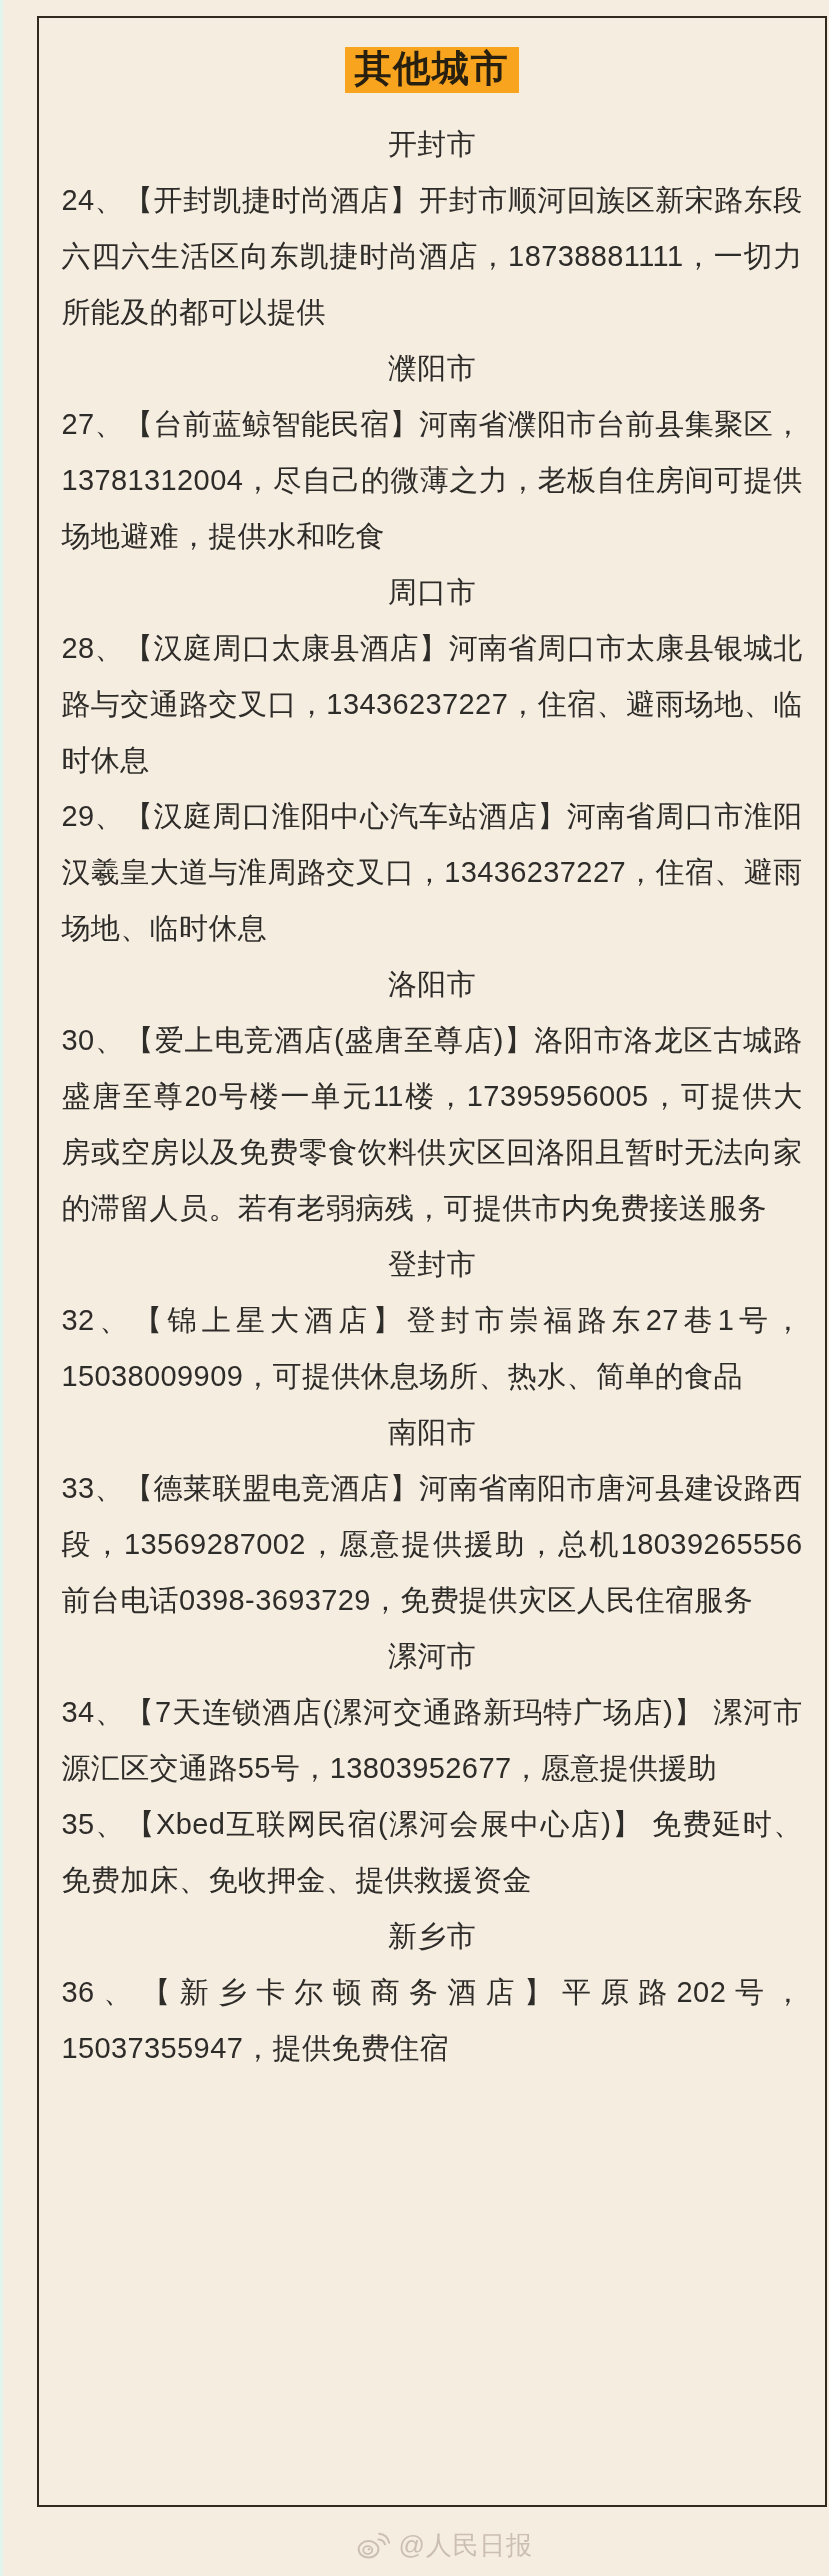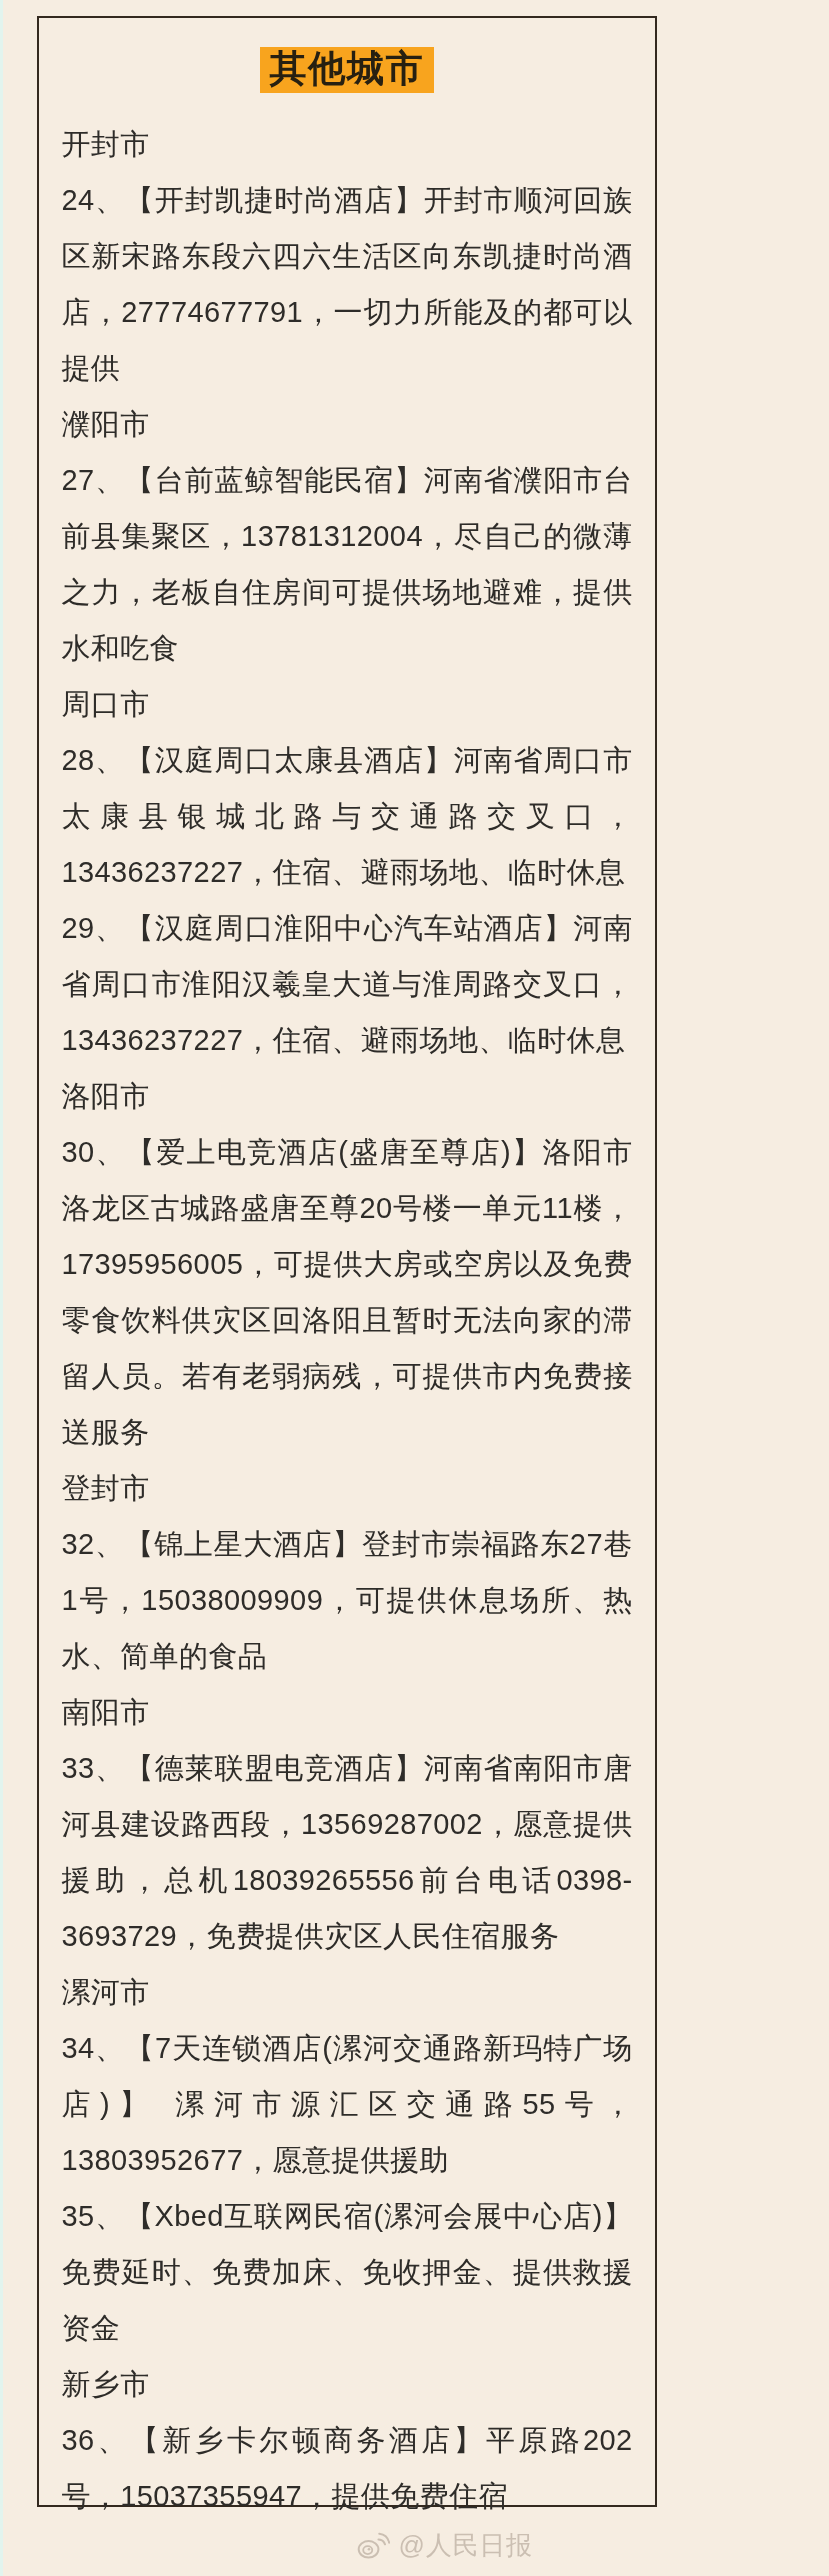--- a/index.html
+++ b/index.html
@@ -10,21 +10,21 @@
     position:relative;
     overflow:hidden;
   }
   .edge-strip{
     position:absolute;left:0;top:0;width:3.3px;height:2576px;
     background:#e2f4ee;
   }
   .card{
     position:absolute;
     left:37px;top:16px;
-    width:620px;height:2491px;
+    width:790px;height:2491px;
     box-sizing:border-box;
     border:2.5px solid #33291f;
     background:#f6ede1;
   }
   .title-wrap{
     text-align:center;
     padding-top:29px;
   }
   .title{
     display:inline-block;
@@ -43,21 +43,21 @@
   .content p{
     margin:0;
     font-size:29px;
     line-height:56px;
     color:#2e2c29;
     font-weight:500;
     letter-spacing:0.4px;
     text-align:justify;
   }
   .content p.city{
-    text-align:left;
+    text-align:center;
   }
   .footer{
     position:absolute;
     left:0;top:2528px;width:830px;
     display:flex;align-items:center;justify-content:center;
     gap:8.3px;
     color:#cbbfb2;
     padding-left:30px;
   }
   .wicon{display:inline-flex;}
@@ -71,21 +71,21 @@
 <body>
 
 <div class="edge-strip"></div>
 
 <div class="card">
   <div class="title-wrap">
     <span class="title">其他城市</span>
   </div>
   <div class="content">
       <p class="city">开封市</p>
-      <p class="entry">24、【开封凯捷时尚酒店】开封市顺河回族区新宋路东段六四六生活区向东凯捷时尚酒店，27774677791，一切力所能及的都可以提供</p>
+      <p class="entry">24、【开封凯捷时尚酒店】开封市顺河回族区新宋路东段六四六生活区向东凯捷时尚酒店，18738881111，一切力所能及的都可以提供</p>
       <p class="city">濮阳市</p>
       <p class="entry">27、【台前蓝鲸智能民宿】河南省濮阳市台前县集聚区，13781312004，尽自己的微薄之力，老板自住房间可提供场地避难，提供水和吃食</p>
       <p class="city">周口市</p>
       <p class="entry">28、【汉庭周口太康县酒店】河南省周口市太康县银城北路与交通路交叉口，13436237227，住宿、避雨场地、临时休息</p>
       <p class="entry">29、【汉庭周口淮阳中心汽车站酒店】河南省周口市淮阳汉羲皇大道与淮周路交叉口，13436237227，住宿、避雨场地、临时休息</p>
       <p class="city">洛阳市</p>
       <p class="entry">30、【爱上电竞酒店(盛唐至尊店)】洛阳市洛龙区古城路盛唐至尊20号楼一单元11楼，17395956005，可提供大房或空房以及免费零食饮料供灾区回洛阳且暂时无法向家的滞留人员。若有老弱病残，可提供市内免费接送服务</p>
       <p class="city">登封市</p>
       <p class="entry">32、【锦上星大酒店】登封市崇福路东27巷1号，15038009909，可提供休息场所、热水、简单的食品</p>
       <p class="city">南阳市</p>

